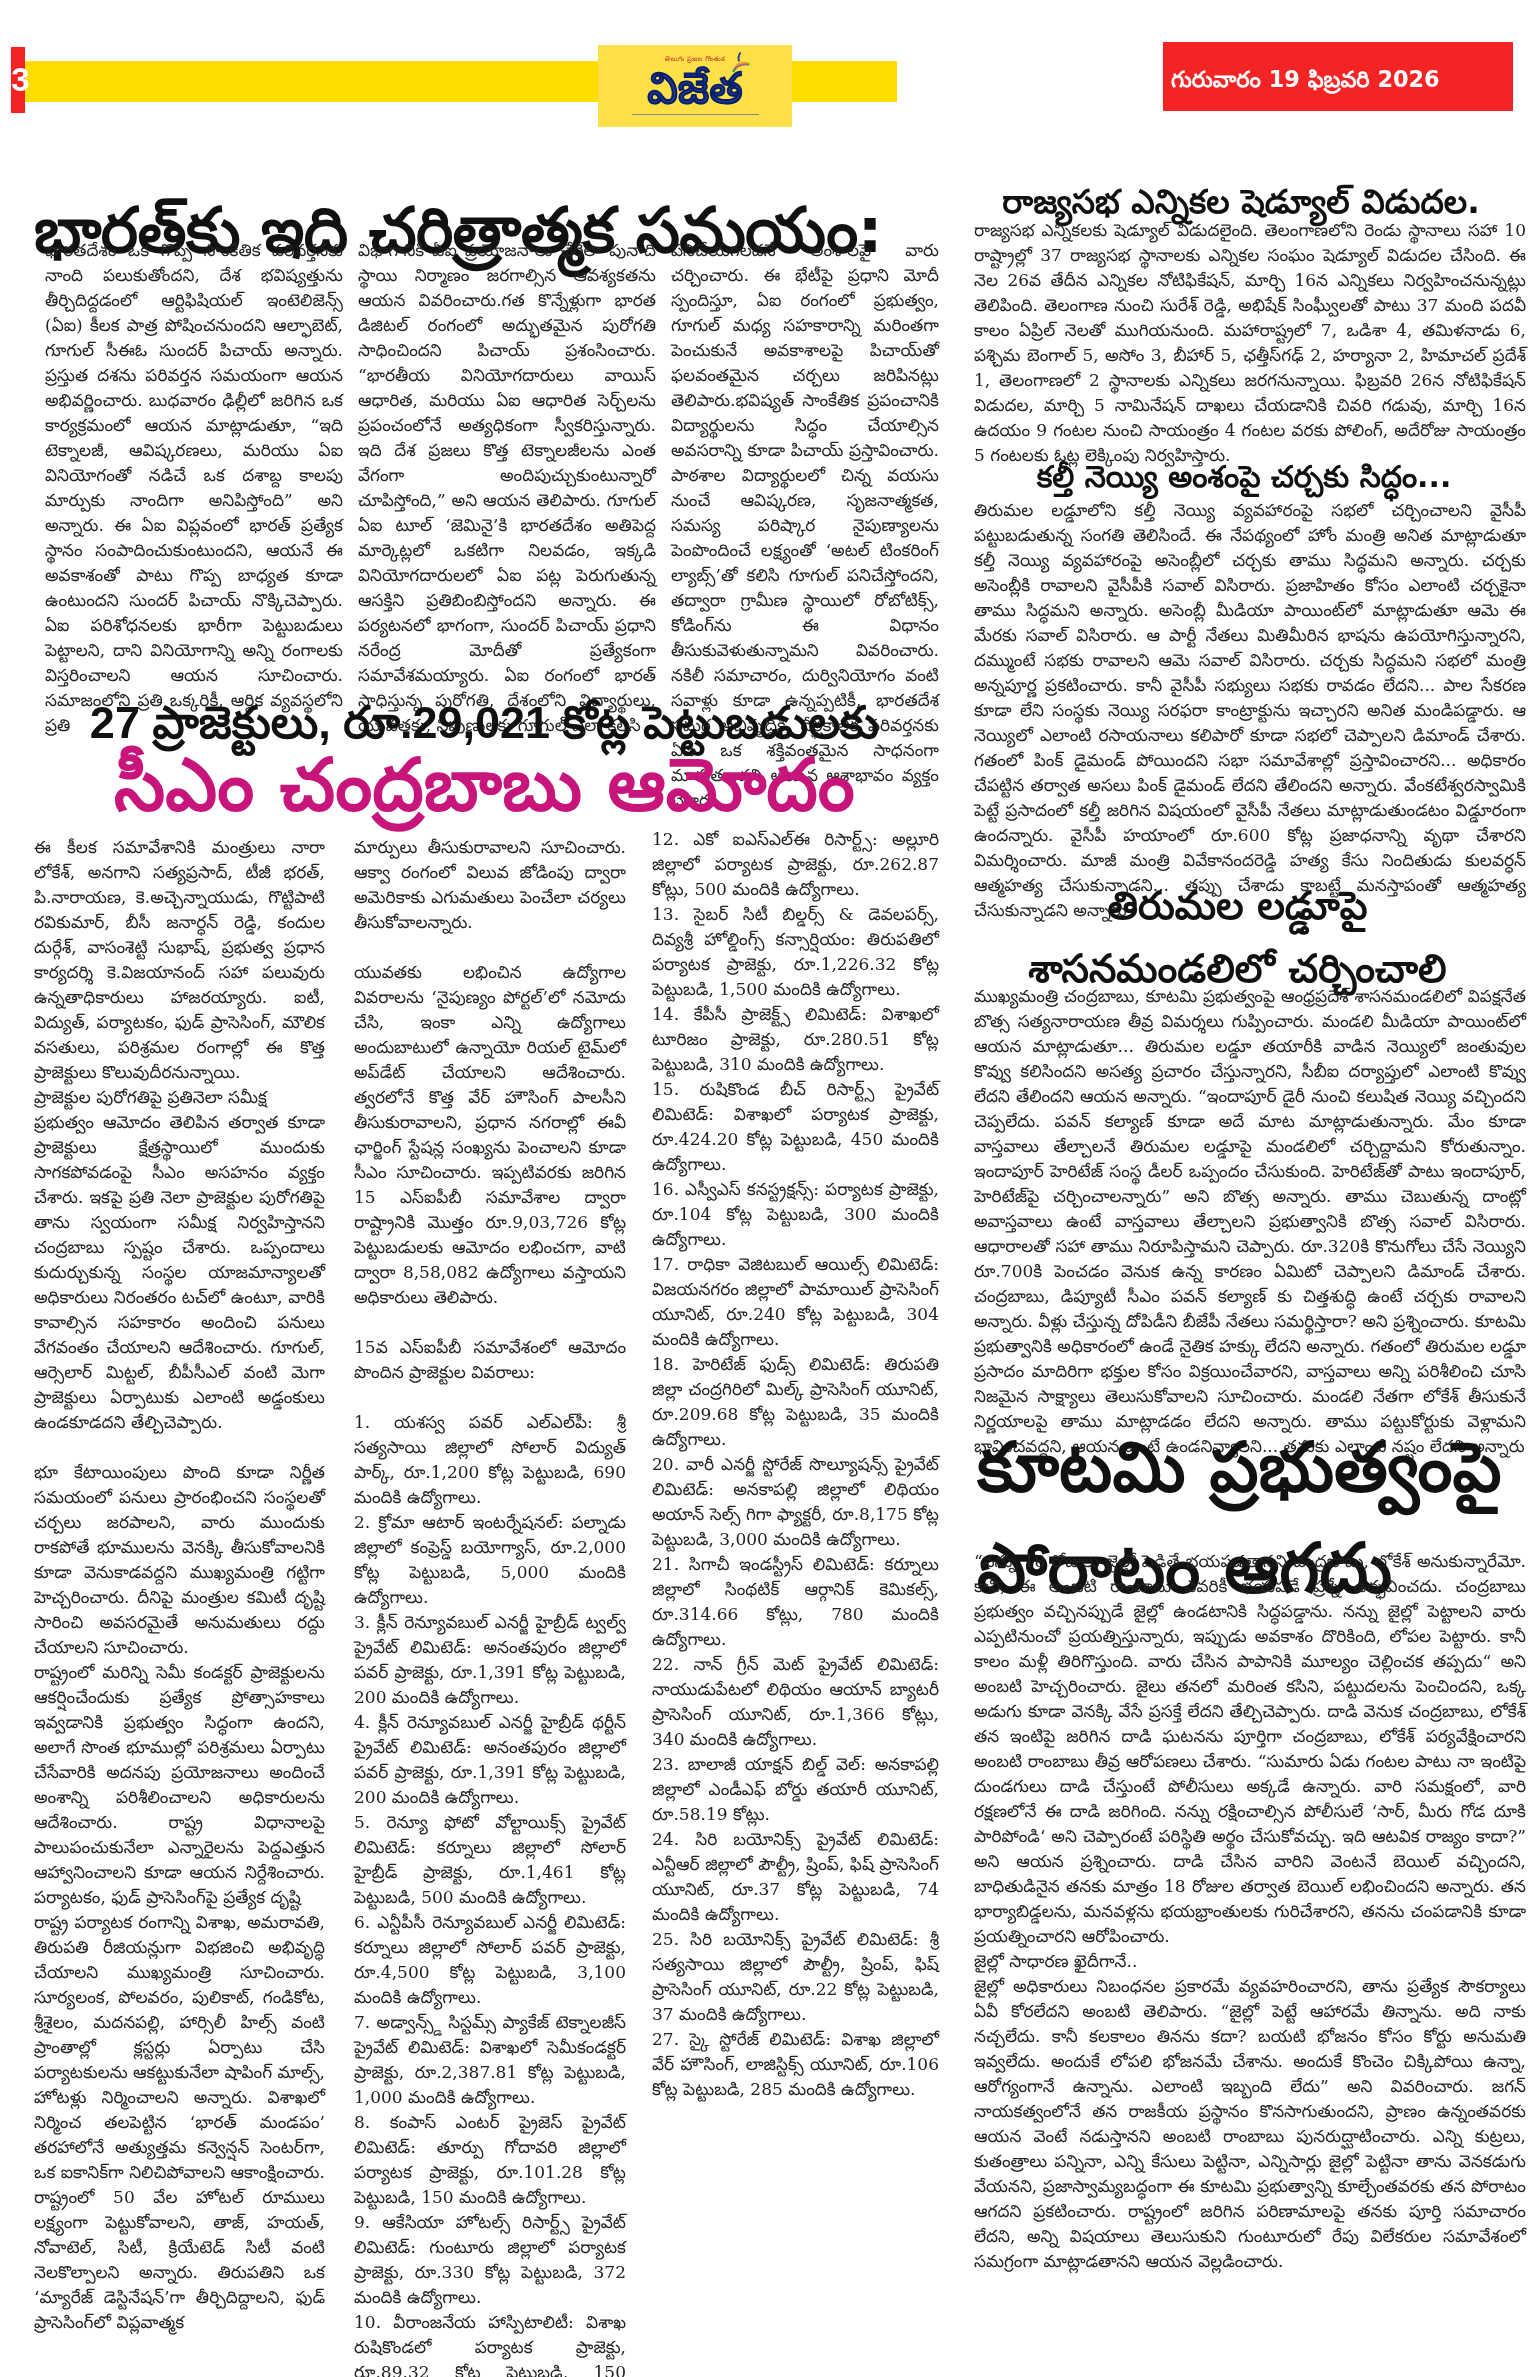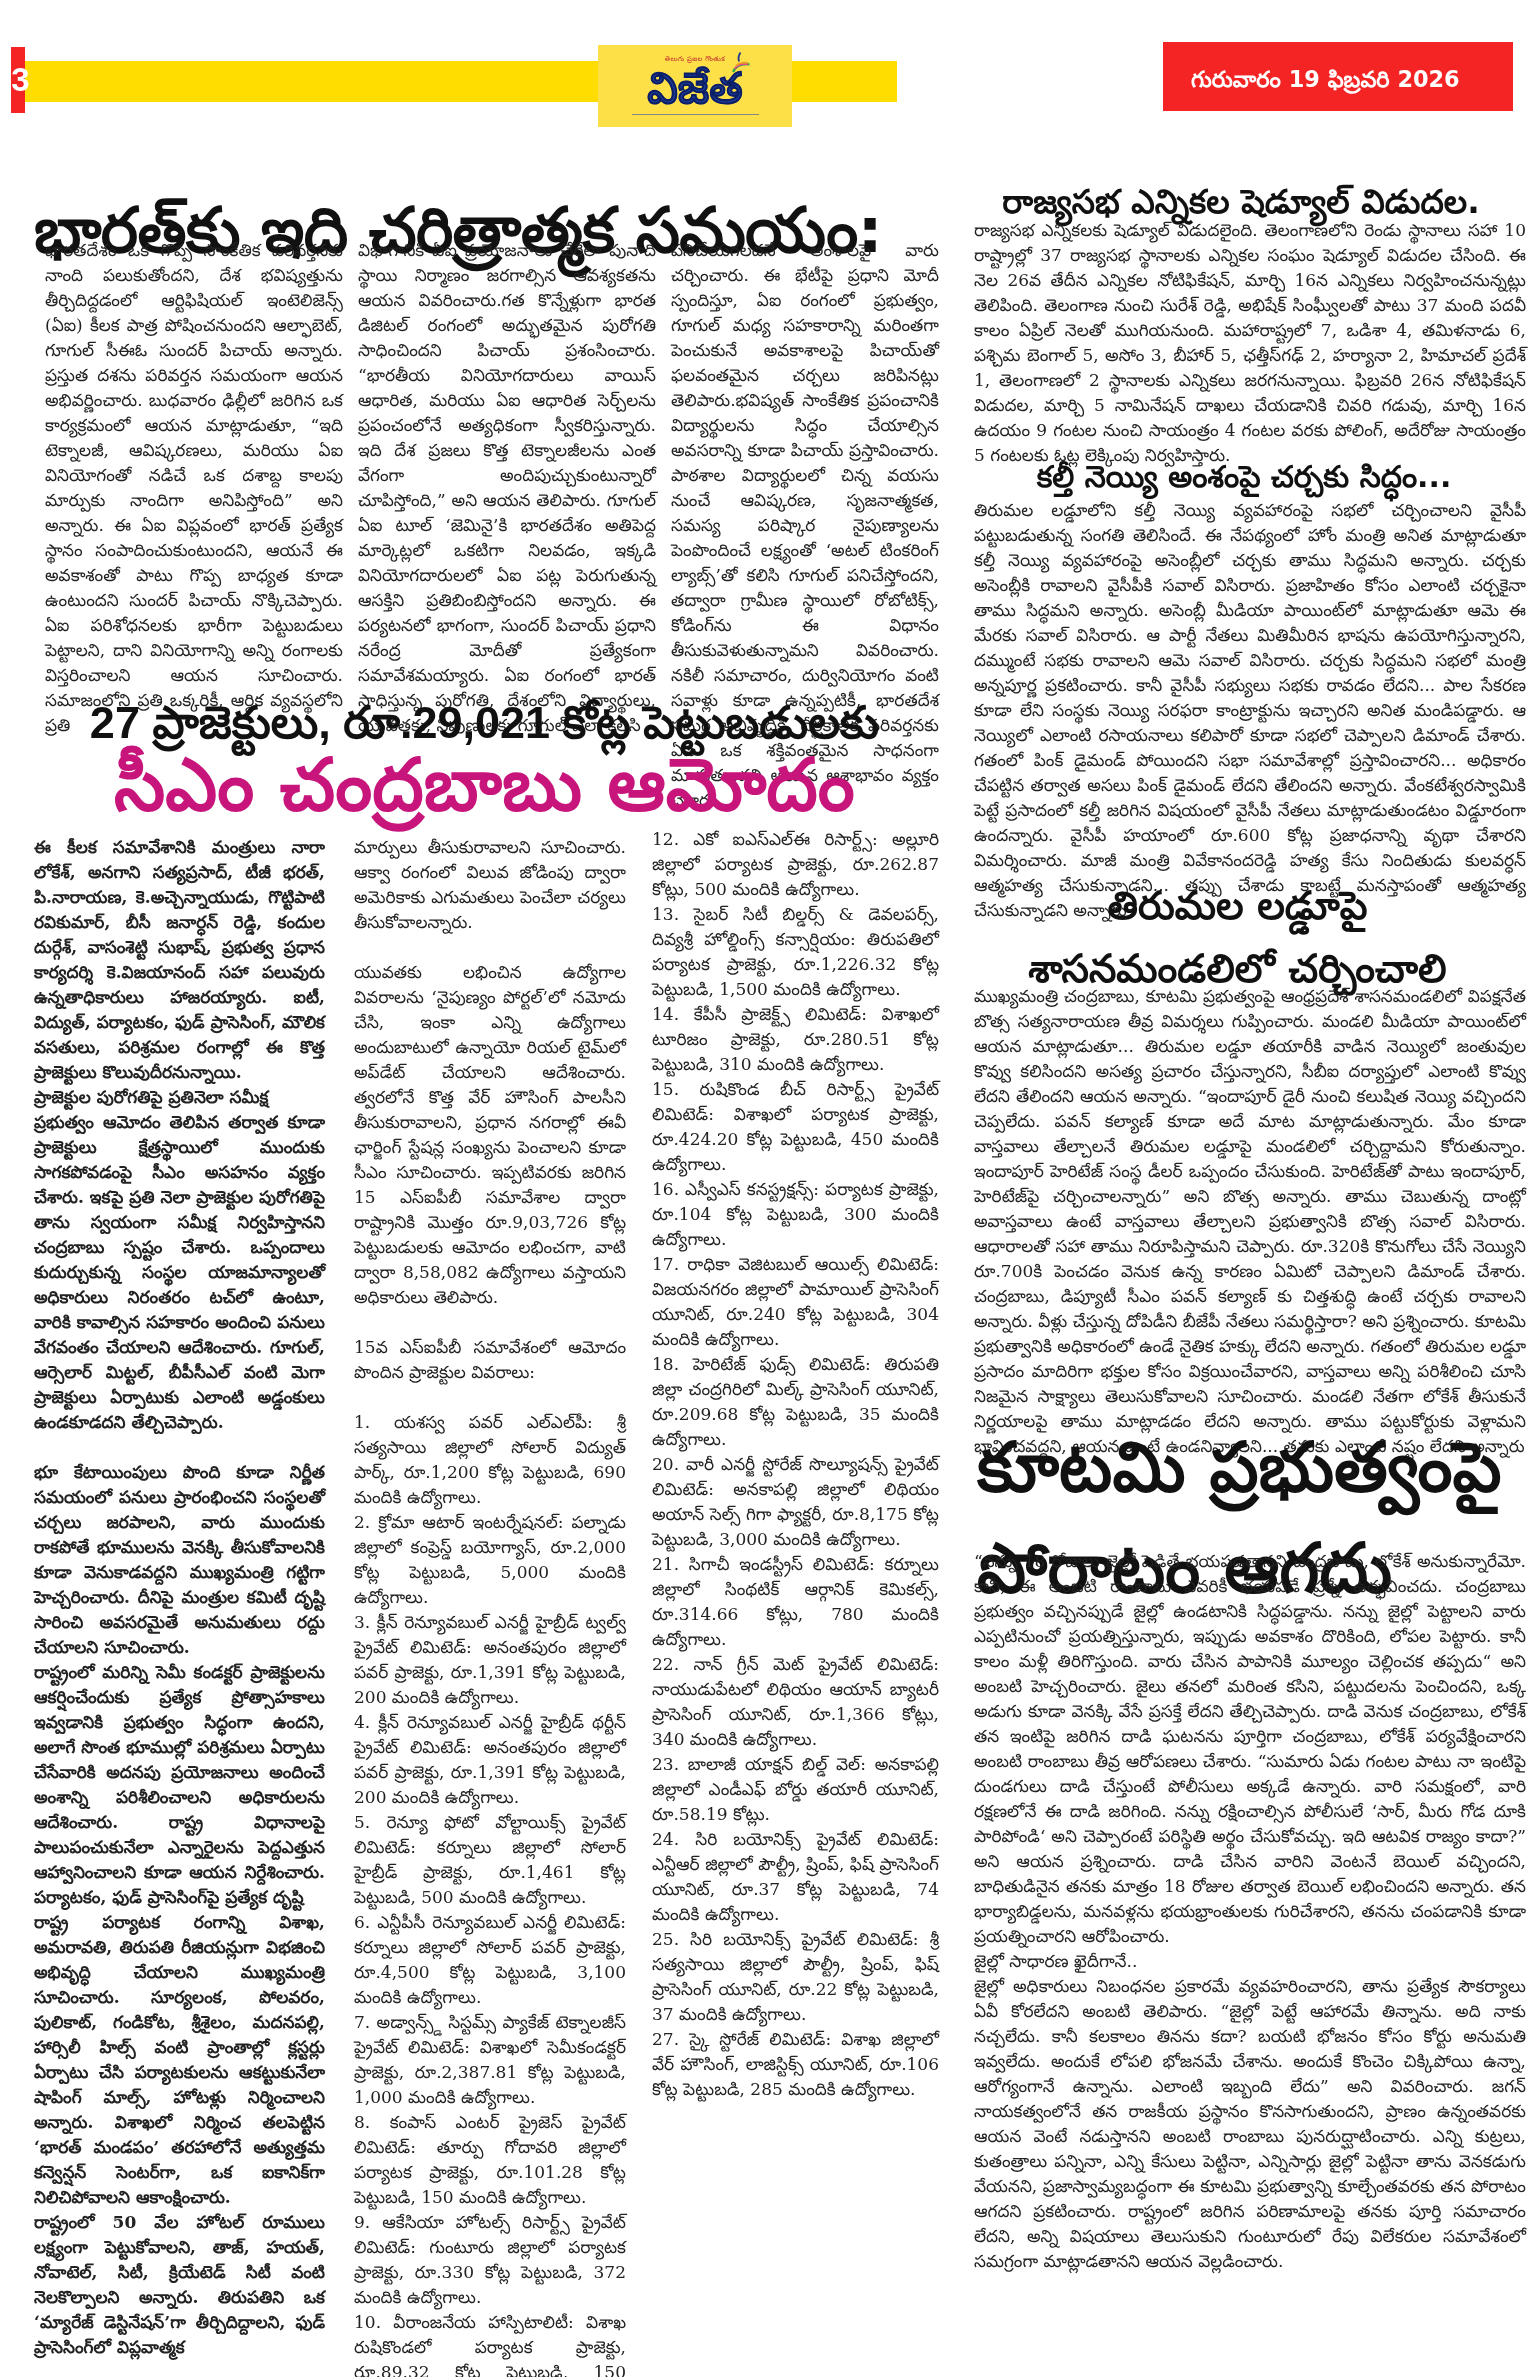--- a/index.html
+++ b/index.html
@@ -7,38 +7,38 @@
 
   
   .masthead { position:absolute; left:0; top:0; width:1541px; height:127px; }
   .page-no { position:absolute; left:11.2px; top:47px; width:13.4px; height:66px; background:#f52424; color:#fff; font-family:"Liberation Sans", sans-serif; font-weight:bold; font-size:33px; line-height:66px; text-align:center; }
   .bar-left2 { position:absolute; left:24.6px; top:61px; width:872px; height:41px; background:#ffdd00; }
   .logo-box { position:absolute; left:598px; top:45px; width:194px; height:82px; background:#fde047; text-align:center; }
   .logo-tag { font-size:6.7px; color:#c0262e; margin-top:10.4px; letter-spacing:0.4px; }
   .logo-title { font-family:"DejaVu Sans", sans-serif; font-weight:bold; font-size:43px; color:#1f3a93; line-height:48px; -webkit-text-stroke:0.7px #0b1f66; }
   .logo-rule { width:127px; height:0.7px; background:#888; margin:1.5px auto 0; }
   .logo-peacock { position:absolute; right:41px; top:6px; width:21px; height:22.4px; }
-  .date-box { position:absolute; left:1163px; top:42px; width:350px; height:69px; background:#f52424; color:#fff; font-weight:bold; font-size:22.4px; line-height:75px; padding-left:28px; box-sizing:border-box; white-space:nowrap; }
+  .date-box { position:absolute; left:1163px; top:42px; width:350px; height:69px; background:#f52424; color:#fff; font-weight:bold; font-size:22.4px; line-height:75px; padding-left:8px; box-sizing:border-box; white-space:nowrap; }
 
   
   .h-main { position:absolute; left:34px; top:148px; width:909px; font-weight:bold; font-size:63px; letter-spacing:-0.7px; white-space:nowrap; line-height:82px; }
   .h-right1 { position:absolute; left:958px; top:149px; width:566px; font-weight:bold; font-size:33px; white-space:nowrap; line-height:52px; text-align:center; }
   .h-right2 { position:absolute; left:961px; top:429px; width:566px; font-weight:bold; font-size:30px; white-space:nowrap; line-height:45px; text-align:center; }
   .h-tirumala { position:absolute; left:947px; top:842px; width:581px; font-weight:bold; font-size:39px; line-height:63px; text-align:center; }
   .h-koottami { position:absolute; left:947px; top:1360px; width:581px; font-weight:bold; font-size:69px; line-height:101px; text-align:left; padding-left:30px; box-sizing:border-box; }
   .h-projects { position:absolute; left:30px; top:656px; width:909px; font-family:"Liberation Sans", sans-serif; font-weight:bold; font-size:45px; text-align:center; line-height:60px; white-space:nowrap; }
   .h-cm { position:absolute; left:30px; top:684px; width:909px; font-weight:bold; font-size:73px; color:#c8157c; text-align:center; line-height:104px; white-space:nowrap; }
 
   
   .col { position:absolute; font-family:"DejaVu Serif", serif; font-size:17px; line-height:25px; text-align:justify; color:#222; }
   .col p { margin:0; }
   .col-a1 { left:45px; top:238px; width:298px; }
   .col-a2 { left:358px; top:238px; width:298px; }
   .col-a3 { left:671px; top:238px; width:268px; }
-  .col-b1 { left:34px; top:835px; width:291px;font-weight:bold; }
+  .col-b1 { left:34px; top:835px; width:291px; }
   .col-b2 { left:354px; top:835px; width:272px; }
   .col-b3 { left:652px; top:827px; width:287px; }
   .col-r1 { left:974px; top:218px; width:552px; }
   .col-r2 { left:974px; top:498px; width:552px; }
   .col-r3 { left:974px; top:984px; width:552px; }
   .col-r4 { left:974px; top:1549px; width:552px; }
   .col-b2 .item, .col-b3 .item { margin:0; }
   .gap { height:25px; }
 </style>
 </head>

